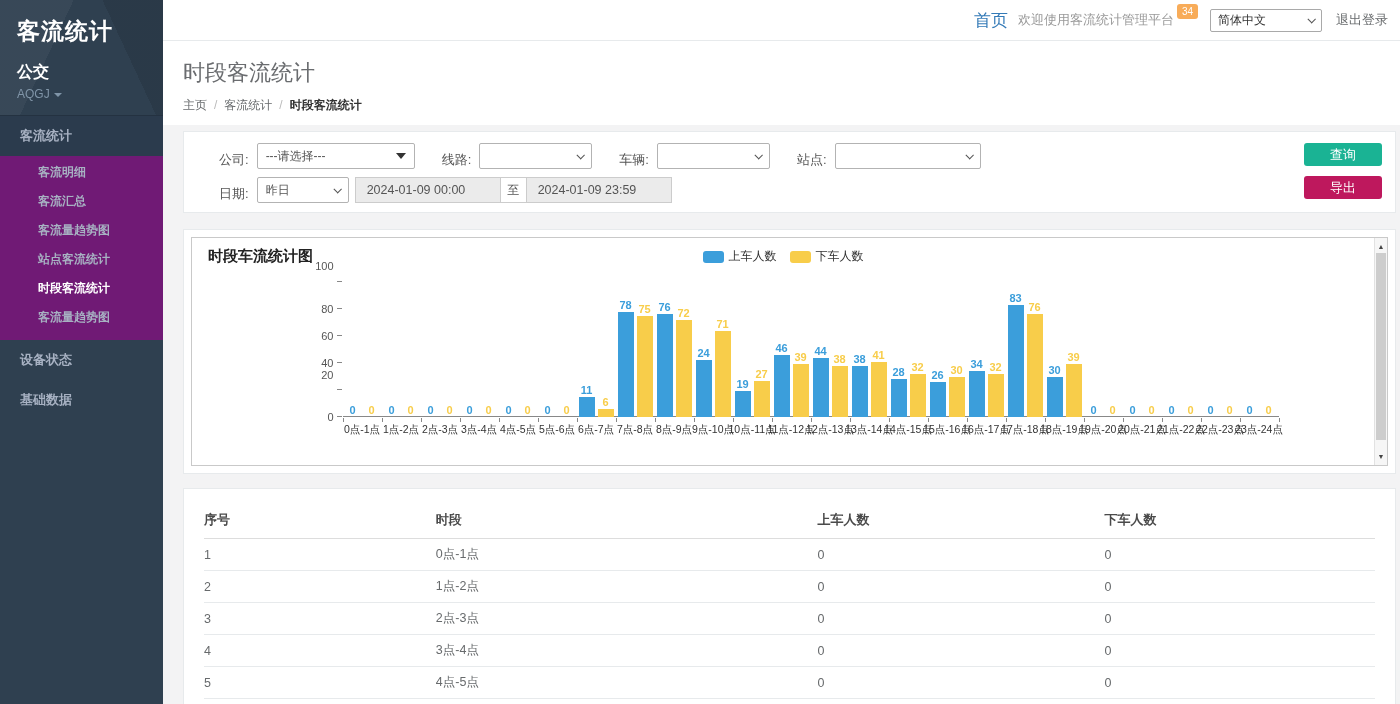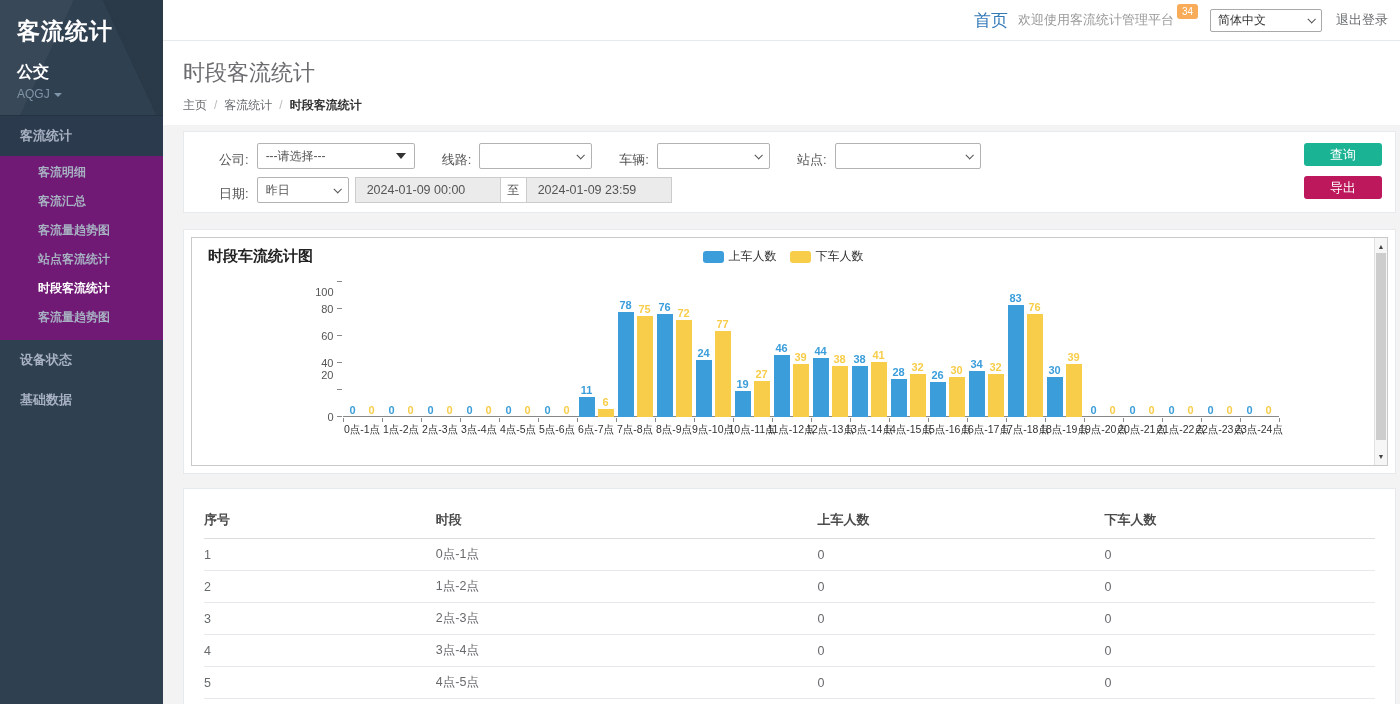--- a/index.html
+++ b/index.html
@@ -211,21 +211,21 @@
                 <div class="ytick-label" style="bottom: -6px;">0</div>
                 <div class="ytick-mark" style="bottom: 0px;"></div>
                 <div class="ytick-label" style="bottom: 36px;">20</div>
                 <div class="ytick-mark" style="bottom: 27px;"></div>
                 <div class="ytick-label" style="bottom: 48px;">40</div>
                 <div class="ytick-mark" style="bottom: 54px;"></div>
                 <div class="ytick-label" style="bottom: 75px; margin-top: 16px;">60</div>
                 <div class="ytick-mark" style="bottom: 81px;"></div>
                 <div class="ytick-label" style="bottom: 102px;">80</div>
                 <div class="ytick-mark" style="bottom: 108px;"></div>
-                <div class="ytick-label" style="bottom: 119px;">100</div>
+                <div class="ytick-label" style="bottom: 145px;">100</div>
                 <div class="ytick-mark" style="bottom: 135px;"></div>
               </div>
             <div class="bars-area">
                 <div class="bar-group">
                   <div class="gtick-left"></div>
                   <div class="bar-col">
                     <div class="bar-val" style="color: rgb(59, 158, 219);">0</div>
                     <div class="bar-rect" style="height: 0px; background: rgb(59, 158, 219);"></div>
                   </div>
                   <div class="bar-col">
@@ -321,21 +321,21 @@
                     <div class="bar-rect" style="height: 97.2px; background: rgb(248, 205, 74);"></div>
                   </div>
                   <div class="gtick"></div>
                 </div>
                 <div class="bar-group">
                   <div class="bar-col">
                     <div class="bar-val" style="color: rgb(59, 158, 219);">24</div>
                     <div class="bar-rect" style="height: 56.7px; background: rgb(59, 158, 219);"></div>
                   </div>
                   <div class="bar-col">
-                    <div class="bar-val" style="color: rgb(248, 205, 74);">77</div>
+                    <div class="bar-val" style="color: rgb(248, 205, 74);">71</div>
                     <div class="bar-rect" style="height: 86.4px; background: rgb(248, 205, 74);"></div>
                   </div>
                   <div class="gtick"></div>
                 </div>
                 <div class="bar-group">
                   <div class="bar-col">
                     <div class="bar-val" style="color: rgb(59, 158, 219);">19</div>
                     <div class="bar-rect" style="height: 25.65px; background: rgb(59, 158, 219);"></div>
                   </div>
                   <div class="bar-col">

